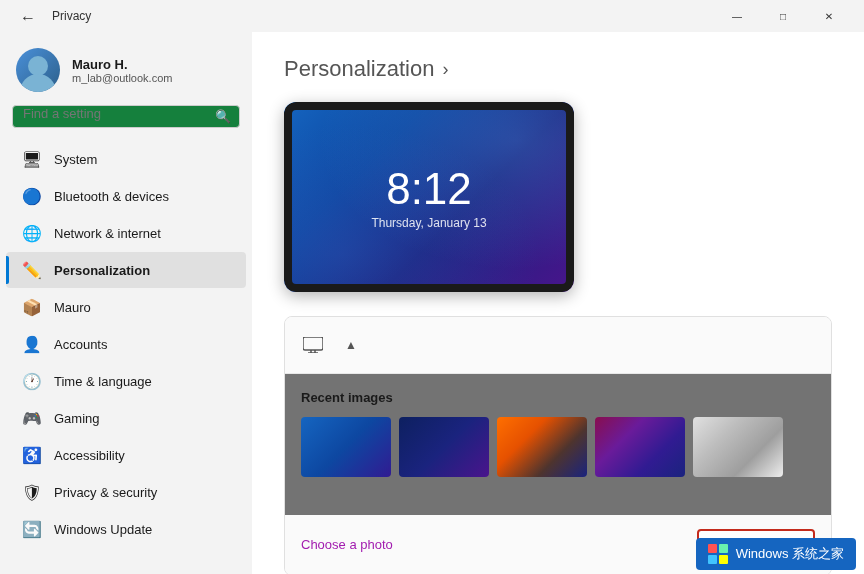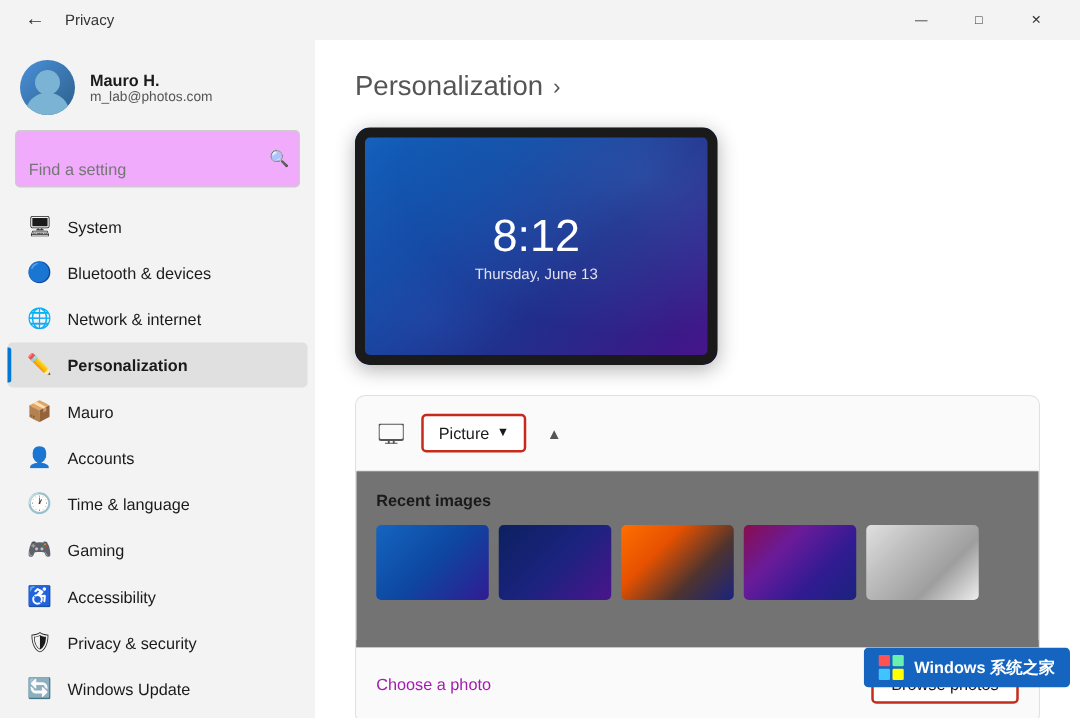--- a/index.html
+++ b/index.html
@@ -87,25 +87,25 @@
     .user-info { display: flex; flex-direction: column; }
     .user-name { font-size: 13px; font-weight: 600; color: #1a1a1a; }
     .user-email { font-size: 11px; color: #555; }
 
     .search-box {
       margin: 0 12px 12px 12px;
       position: relative;
     }
     .search-input {
       width: 100%;
-      padding: 23px 32px 6px 10px;
+      padding: 0 32px 6px 10px;
       border: 1px solid #ccc;
       border-radius: 4px;
       font-size: 13px;
-      background: #f0abfc;
+      background: #15803d;
       outline: none;
     }
     .search-icon-btn {
       position: absolute;
       right: 8px;
       top: 50%;
       transform: translateY(-50%);
       color: #555;
       font-size: 13px;
     }
@@ -192,21 +192,21 @@
     }
     .lock-preview::before {
       content: '';
       position: absolute;
       inset: 0;
       background: 
         radial-gradient(ellipse at 80% 20%, rgba(100,180,255,0.25) 0%, transparent 60%),
         radial-gradient(ellipse at 20% 80%, rgba(60,100,200,0.3) 0%, transparent 60%);
     }
     .lock-time {
-      font-size: 36px;
+      font-size: 44px;
       font-weight: 300;
       color: white;
       position: relative;
       z-index: 1;
     }
     .lock-date {
       font-size: 12px;
       color: rgba(255,255,255,0.85);
       position: relative;
       z-index: 1;
@@ -334,31 +334,31 @@
       border-radius: 4px;
       background: white;
       font-size: 13px;
       cursor: pointer;
       color: #1a1a1a;
     }
 
     
     .windows-badge {
       position: fixed;
-      bottom: 24px;
+      bottom: 4px;
       right: 8px;
       display: flex;
       align-items: center;
       gap: 8px;
       background: #1565c0;
       color: white;
       padding: 6px 12px;
       border-radius: 4px;
       font-size: 13px;
-      font-weight: 700;
+      font-weight: 400;
     }
     .windows-logo {
       display: grid;
       grid-template-columns: 1fr 1fr;
       gap: 2px;
       width: 20px;
       height: 20px;
     }
     .win-quad {
       border-radius: 1px;
@@ -388,21 +388,21 @@
   <div class="sidebar">
     <div class="user-section">
       <div class="user-avatar">
         <svg width="44" height="44" viewBox="0 0 44 44">
           <circle cx="22" cy="18" r="10" fill="#7ab3d4"></circle>
           <circle cx="22" cy="44" r="18" fill="#7ab3d4"></circle>
         </svg>
       </div>
       <div class="user-info">
         <span class="user-name">Mauro H.</span>
-        <span class="user-email">m_lab@photos.com</span>
+        <span class="user-email">m_lab@outlook.com</span>
       </div>
     </div>
 
     <div class="search-box">
       <input class="search-input" type="text" placeholder="Find a setting" style="">
       <span class="search-icon-btn">🔍</span>
     </div>
 
     <nav>
       <div class="nav-item">
@@ -453,40 +453,36 @@
   </div>
 
   <div class="content">
     <div class="breadcrumb">
       <span class="breadcrumb-parent">Personalization</span>
       <span class="breadcrumb-sep">›</span>
     </div>
 
     <div class="lock-preview">
       <span class="lock-time">8:12</span>
-      <span class="lock-date">Thursday, June 13</span>
+      <span class="lock-date">Thursday, January 13</span>
       <div class="lock-device-frame"></div>
     </div>
 
     <div class="settings-section">
 
       <div class="setting-row">
         <div class="setting-row-icon">
           <svg width="20" height="16" viewBox="0 0 20 16" fill="none">
             <rect x="0" y="0" width="20" height="13" rx="2" stroke="#555" stroke-width="1.5" fill="none"></rect>
             <line x1="8" y1="13" x2="8" y2="16" stroke="#555" stroke-width="1.5"></line>
             <line x1="12" y1="13" x2="12" y2="16" stroke="#555" stroke-width="1.5"></line>
             <line x1="5" y1="16" x2="15" y2="16" stroke="#555" stroke-width="1.5"></line>
           </svg>
         </div>
         <div class="setting-control">
-          <button class="dropdown-btn">
-            <span>Picture</span>
-            <span class="chevron">▼</span>
-          </button>
           <div class="collapse-btn">▲</div>
         </div>
       </div>
 
       <div class="expanded-section">
         <div class="section-heading">Recent images</div>
         <div class="images-grid">
           <div class="thumb thumb-1"></div>
           <div class="thumb thumb-2"></div>
           <div class="thumb thumb-3"></div>

